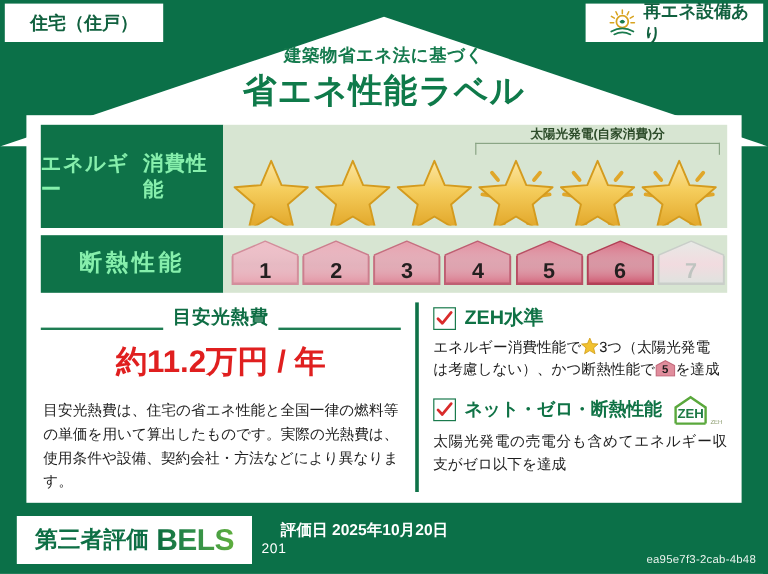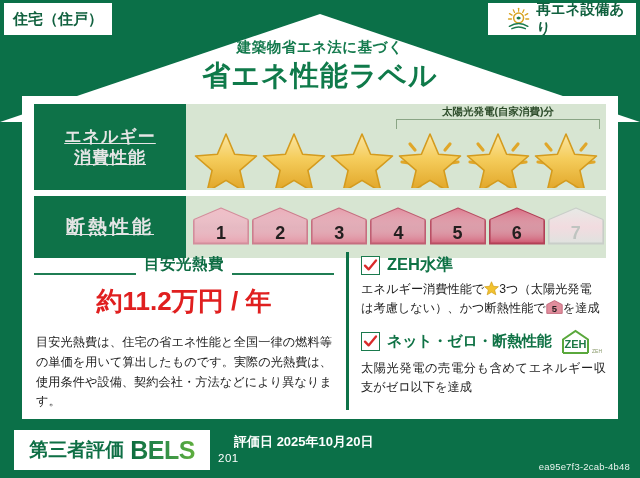--- a/index.html
+++ b/index.html
@@ -19,21 +19,21 @@
   .badge-top {
     position: absolute;
     background: #ffffff;
     display: flex;
     align-items: center;
     justify-content: center;
     z-index: 40;
   }
   #badge-dwelling {
     left: 4px; top: 3px;
-    width: 108px; height: 32px;
+    width: 132px; height: 32px;
   }
   #badge-dwelling .txt {
     font-size: 15px; font-weight: bold; color: #11613f;
     letter-spacing: 0px;
   }
   #badge-renew {
     right: 4px; top: 3px;
     width: 148px; height: 32px;
     gap: 5px;
     padding-left: 18px;
@@ -79,33 +79,31 @@
   }
 
   
   .rating-row {
     position: absolute;
     left: 12px;
     display: flex;
     align-items: stretch;
   }
   #row-energy { top: 8px; height: 86px; width: 572px; }
-  #row-insul  { top: 100px; height: 62px; width: 572px; }
+  #row-insul  { top: 100px; height: 48px; width: 572px; }
 
   .row-label {
     background: #0e7248;
-    color: #e5e5e5;
+    color: #86efac;
     display: flex;
-    flex-direction: column;
     align-items: center;
     justify-content: center;
     font-weight: bold;
     flex: 0 0 152px;
     line-height: 1.25;
-    text-decoration: underline;
   }
   #row-energy .row-label { font-size: 17px; letter-spacing: 1px; }
   #row-insul  .row-label { font-size: 19px; letter-spacing: 3px; }
 
   .row-body {
     flex: 1 1 auto;
     background: #d7e5d2;
     position: relative;
   }
 

